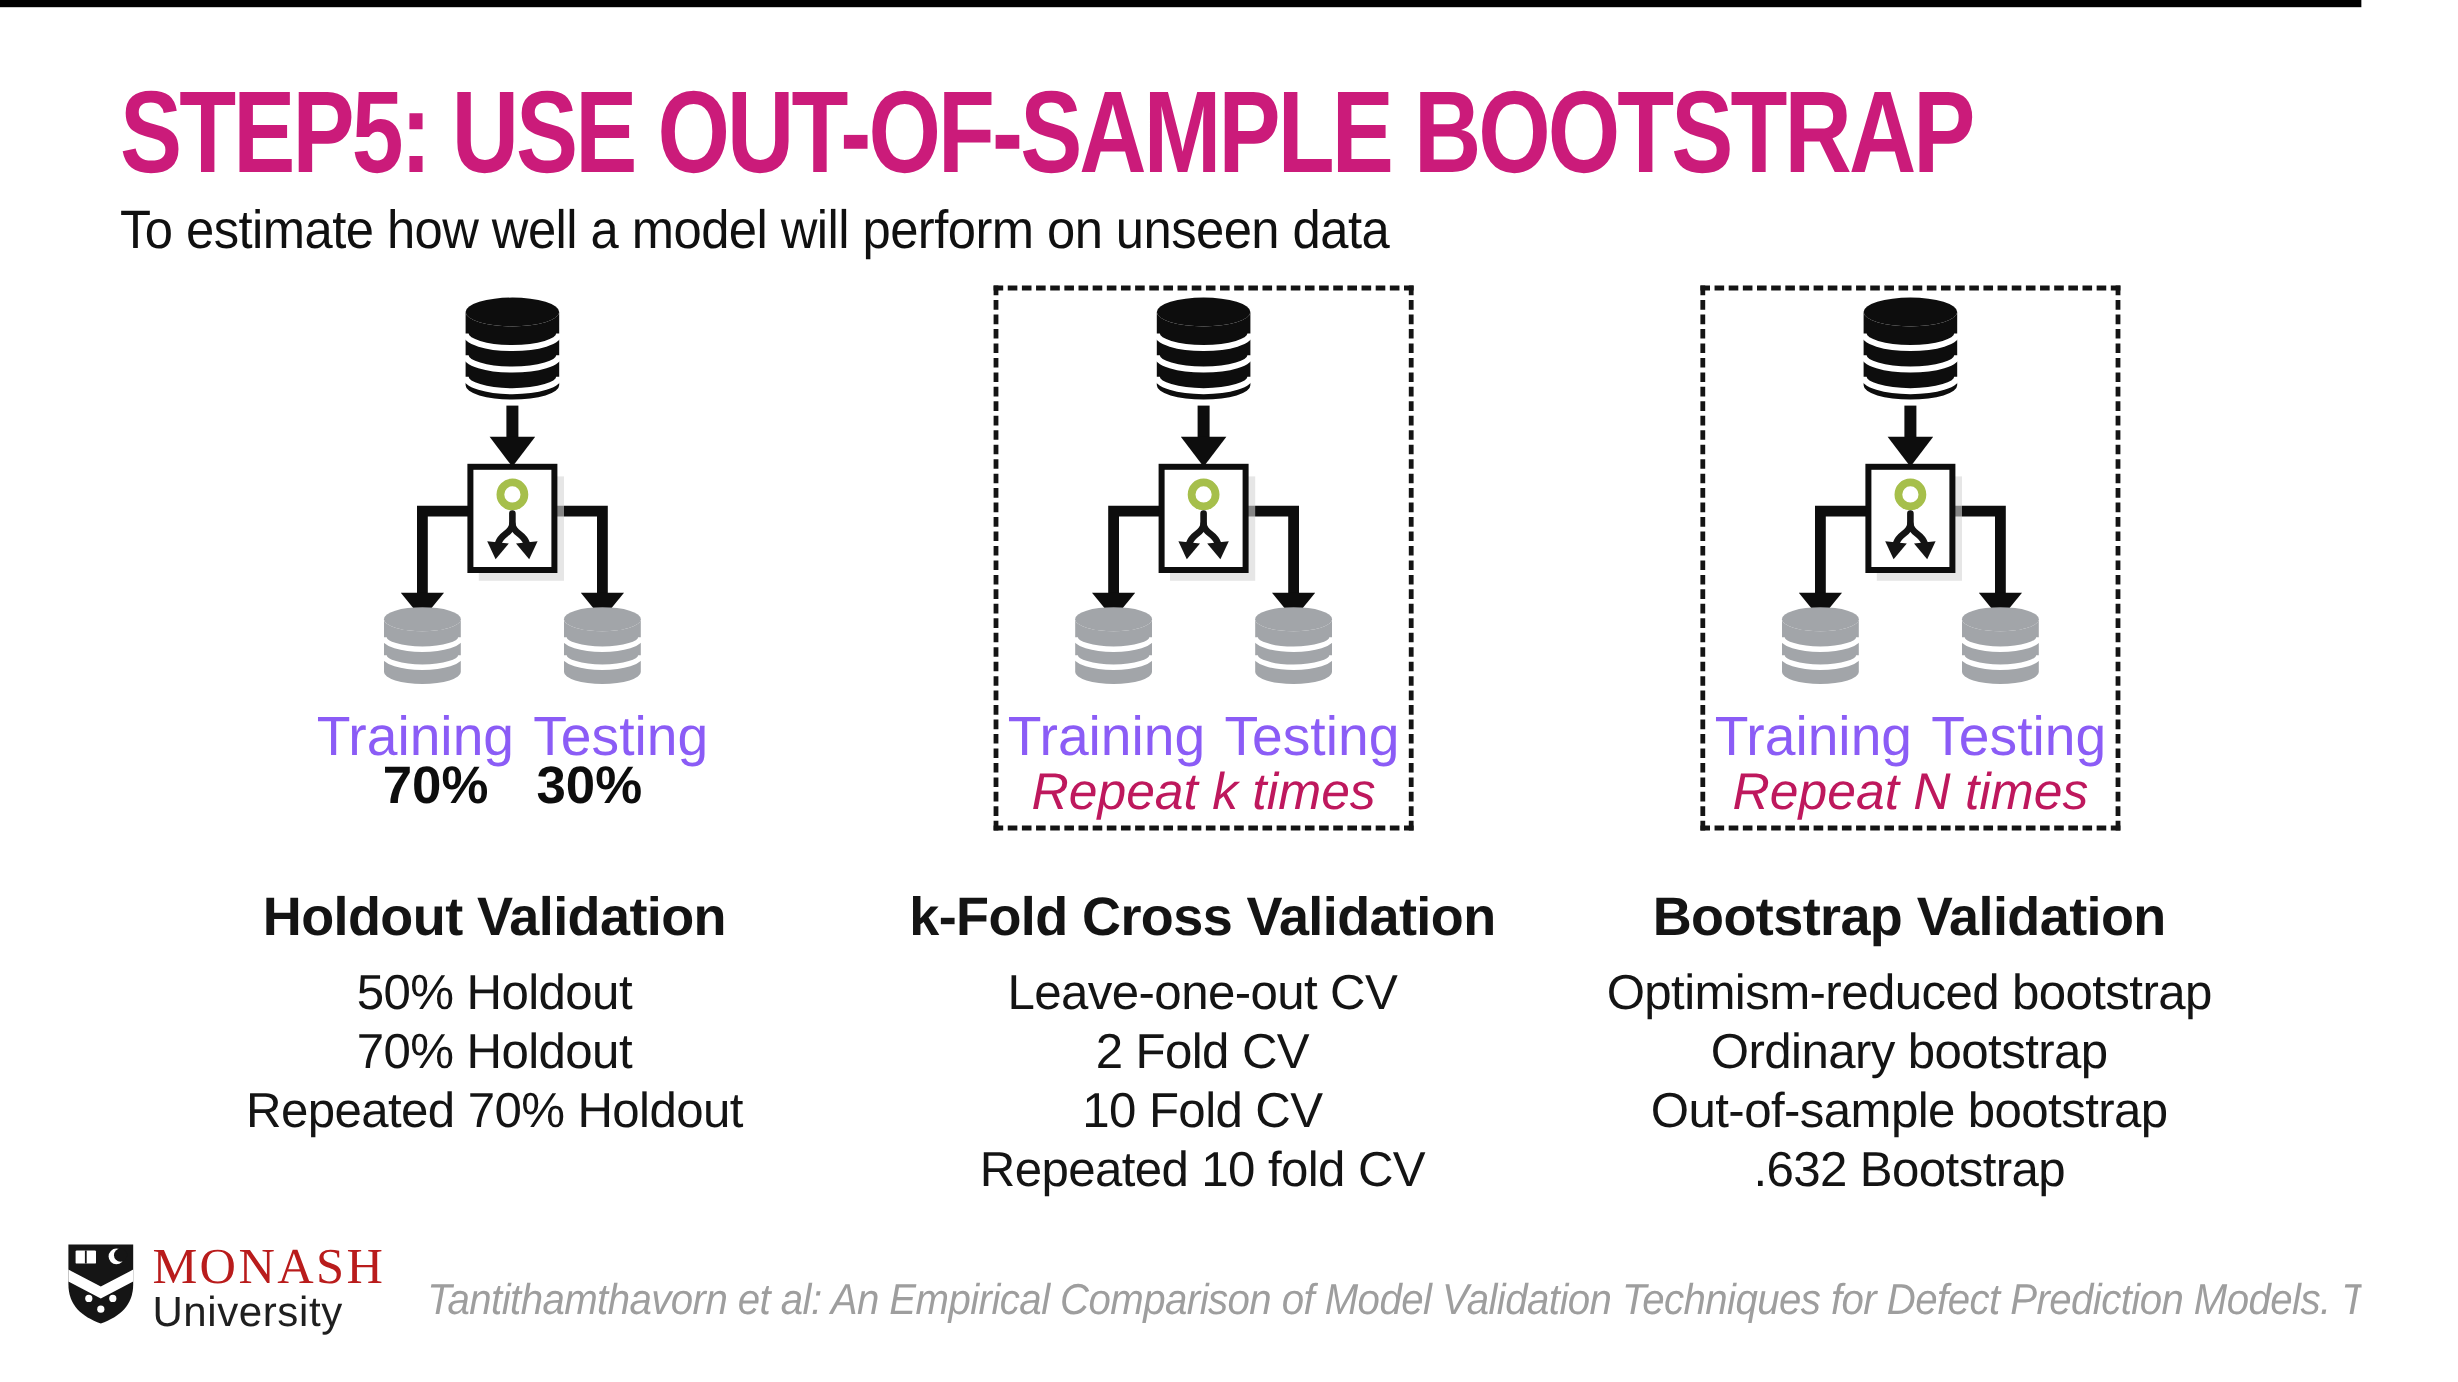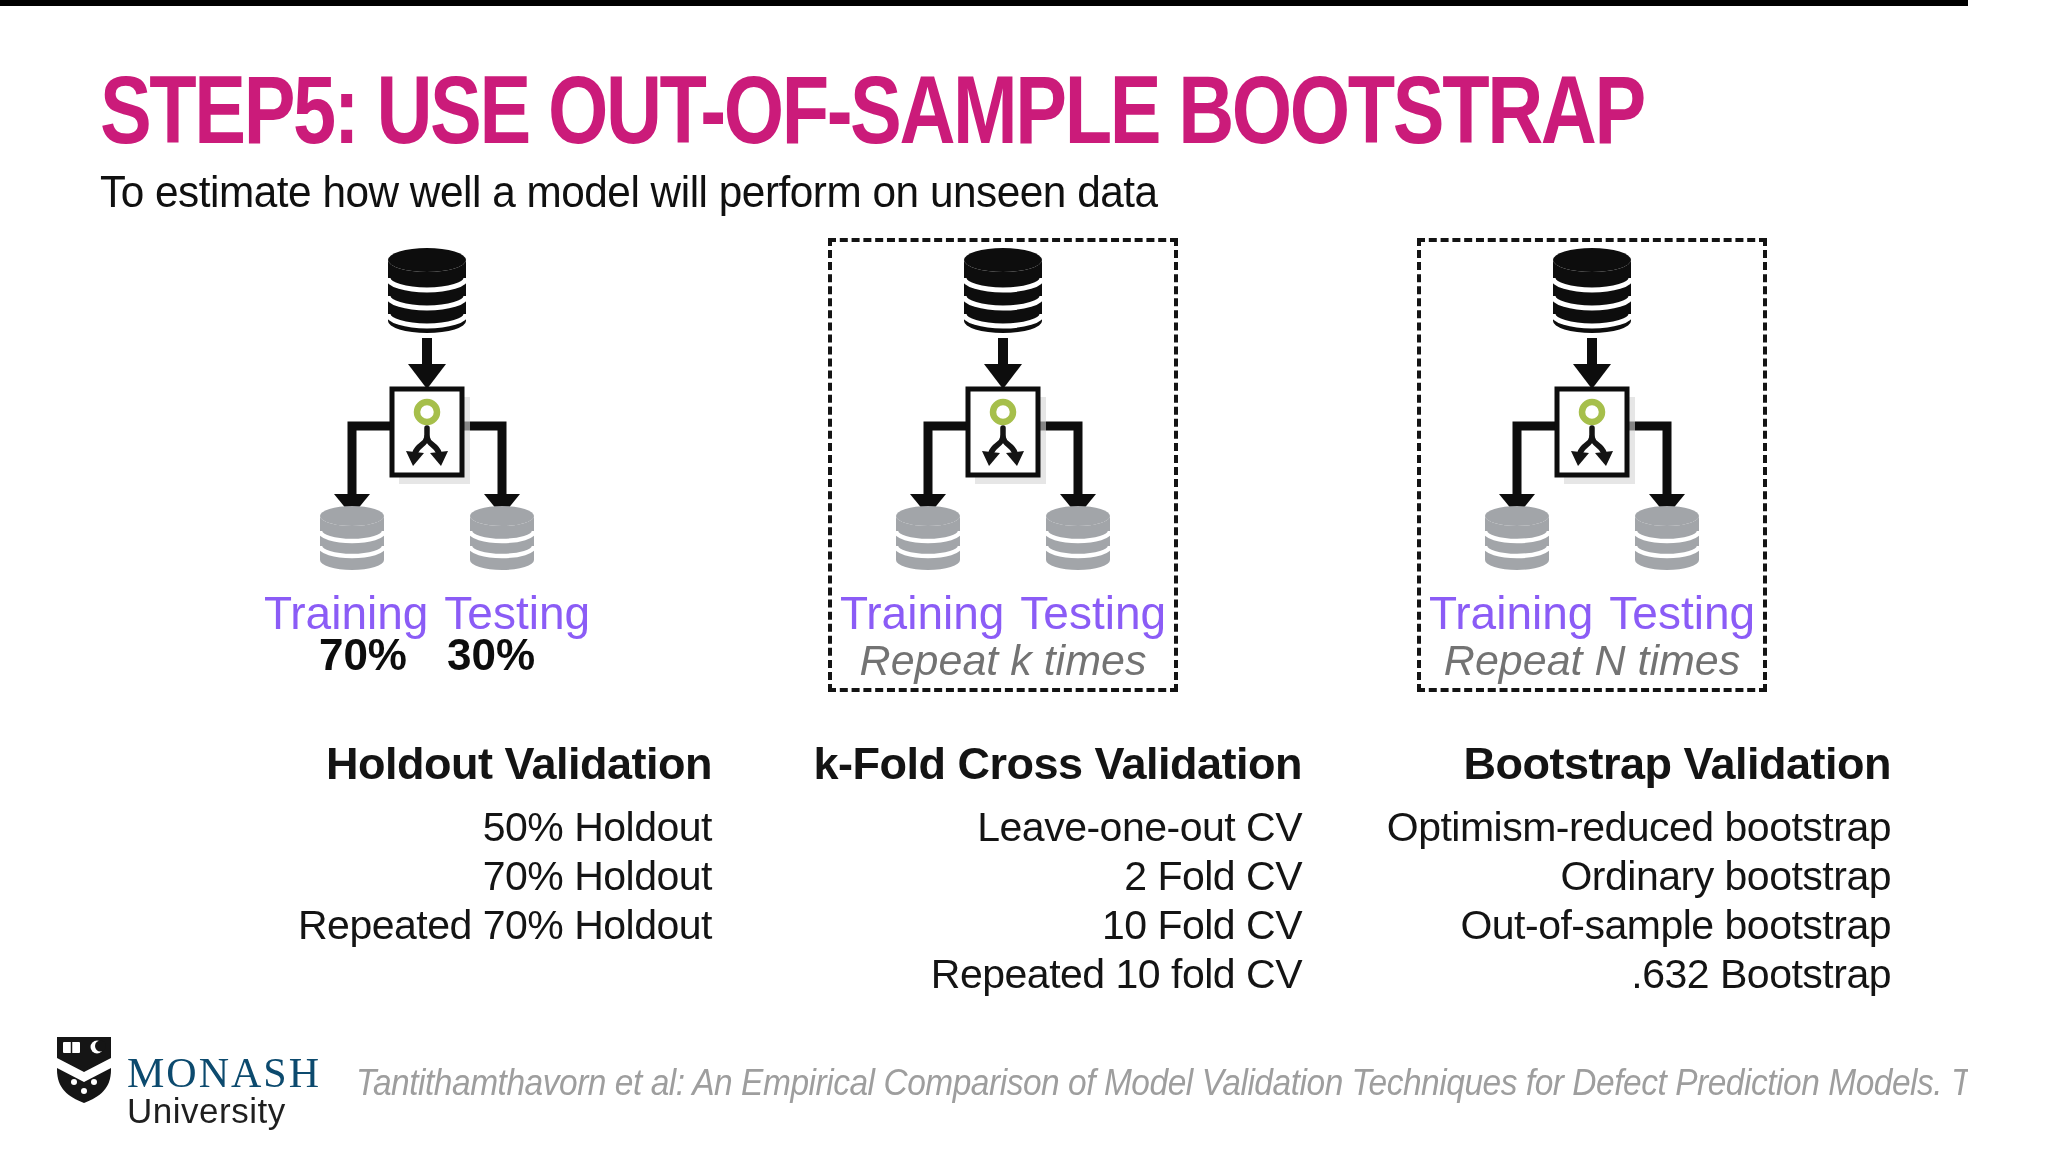--- a/index.html
+++ b/index.html
@@ -17,30 +17,30 @@
   .diagram.dashed{border:4px dashed #141414;}
   .diagram svg.flow{position:absolute;left:0;top:0;}
   .diagram.dashed svg.flow{left:-4px;top:-4px;}
 
   .io-labels{position:absolute;left:0;top:348px;width:350px;display:flex;
          justify-content:center;gap:16px;font-size:46px;color:#8b5cf6;white-space:nowrap;}
   .diagram.dashed .io-labels{left:-4px;top:344px;}
   .split-values{position:absolute;left:0;top:392px;width:350px;display:flex;
          justify-content:center;gap:40px;font-size:44px;font-weight:bold;color:#0d0d0d;align-items:center;}
   .repeat-note{position:absolute;left:-4px;top:394px;width:350px;text-align:center;
-         font-size:43px;font-style:italic;color:#737373;white-space:nowrap;}
-
-  .textcol{position:absolute;top:738px;width:600px;text-align:right;}
+         font-size:43px;font-style:italic;color:#be185d;white-space:nowrap;}
+
+  .textcol{position:absolute;top:738px;width:600px;text-align:center;}
   .textcol h2{margin:0 0 13px 0;font-size:45px;font-weight:bold;letter-spacing:-0.5px;}
   .textcol .item{font-size:41px;line-height:49px;letter-spacing:-0.5px;}
 
   .logo{position:absolute;left:55px;top:1036px;display:flex;align-items:flex-start;gap:14px;}
   .logo-text{display:flex;flex-direction:column;justify-content:flex-start;}
   .logo-primary{font-family:"Liberation Serif",serif;font-size:42px;letter-spacing:2px;
-         color:#0c4a6e;line-height:40px;margin-top:17px;}
+         color:#b91c1c;line-height:40px;}
   .logo-secondary{font-size:35px;color:#1f1f1f;line-height:36px;letter-spacing:0.5px;}
 
   .citation{position:absolute;left:356px;top:1062px;font-size:36px;font-style:italic;
          color:#9e9e9e;white-space:nowrap;letter-spacing:-0.5px;
          transform:scaleX(0.93);transform-origin:left top;}
 </style>
 </head>
 <body>
 
 <div class="slide">

